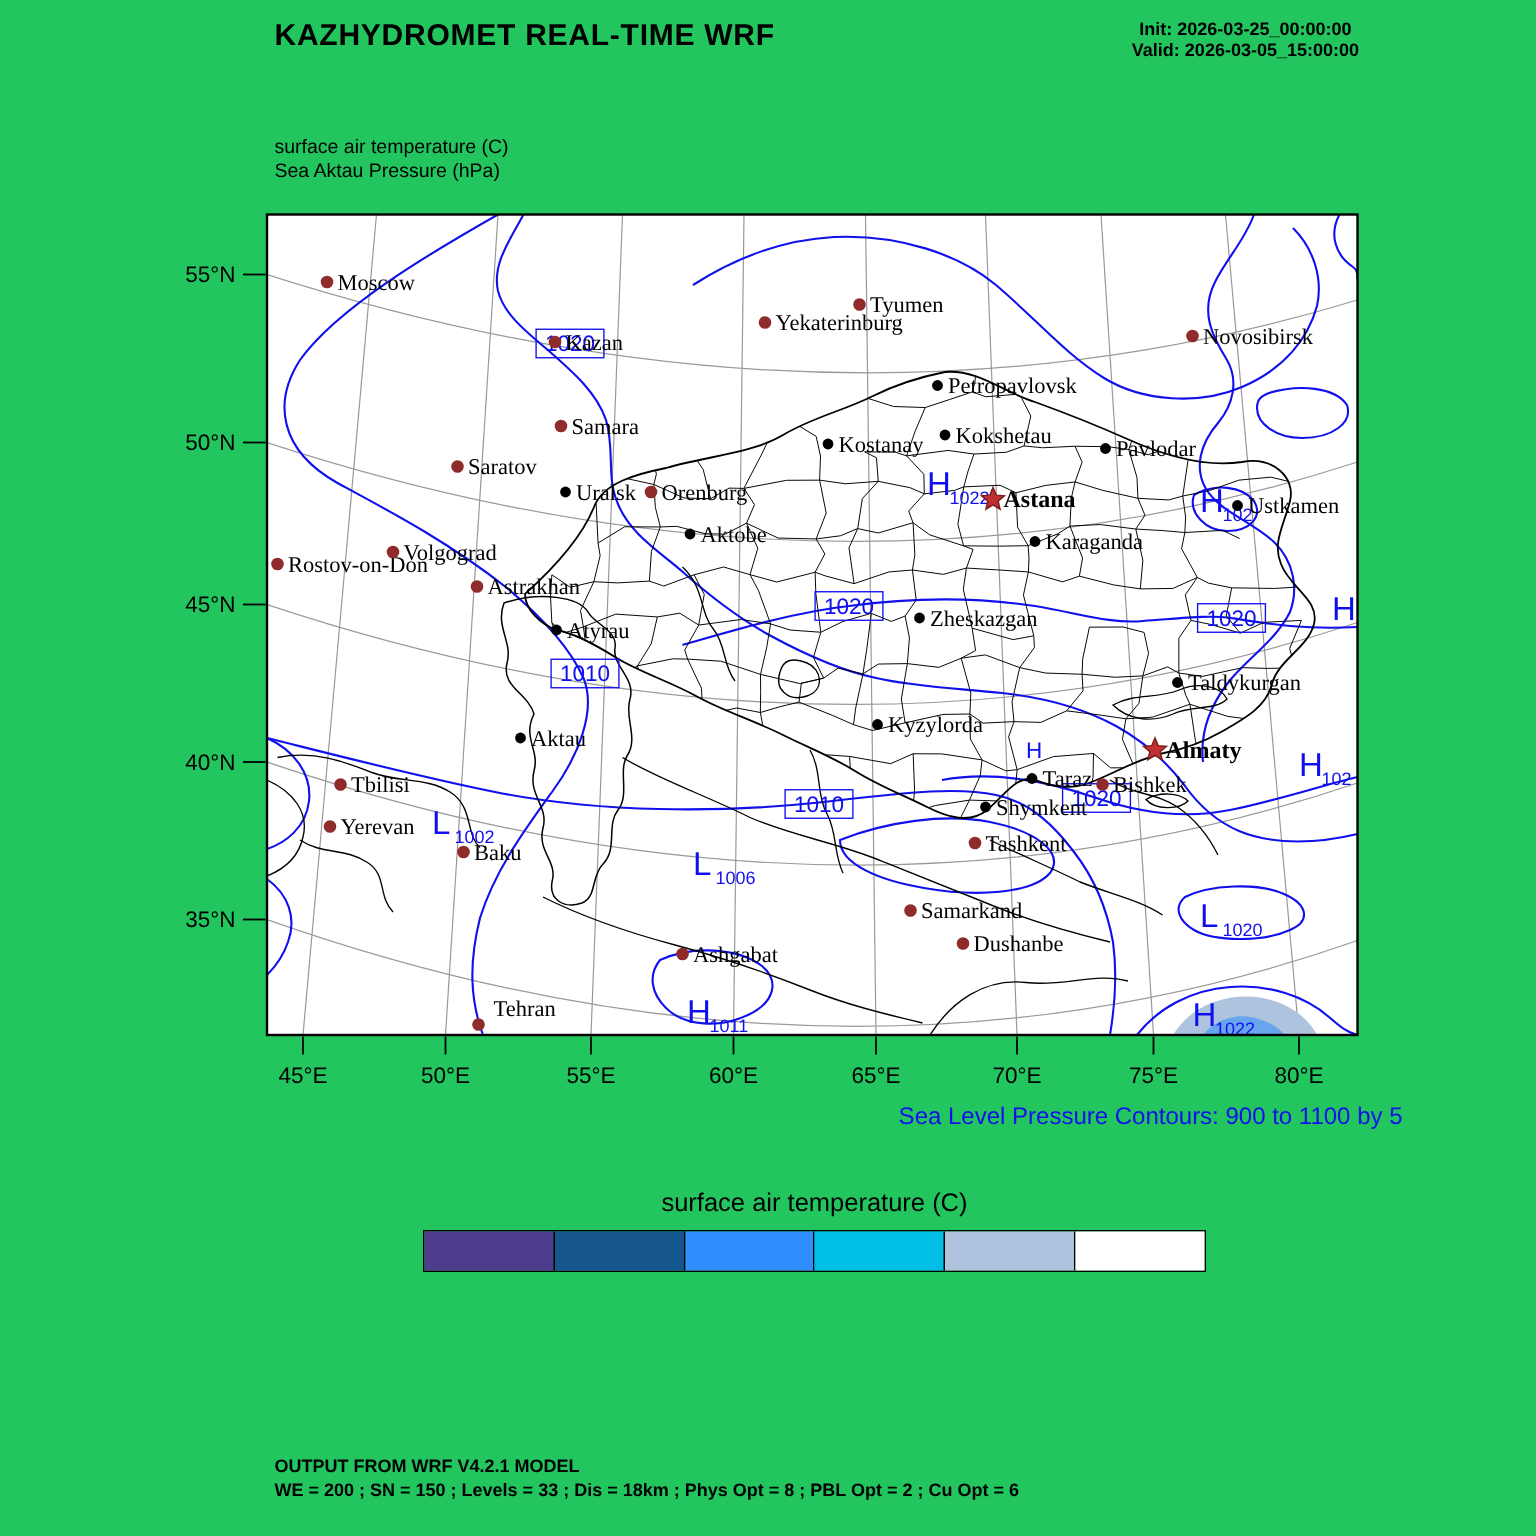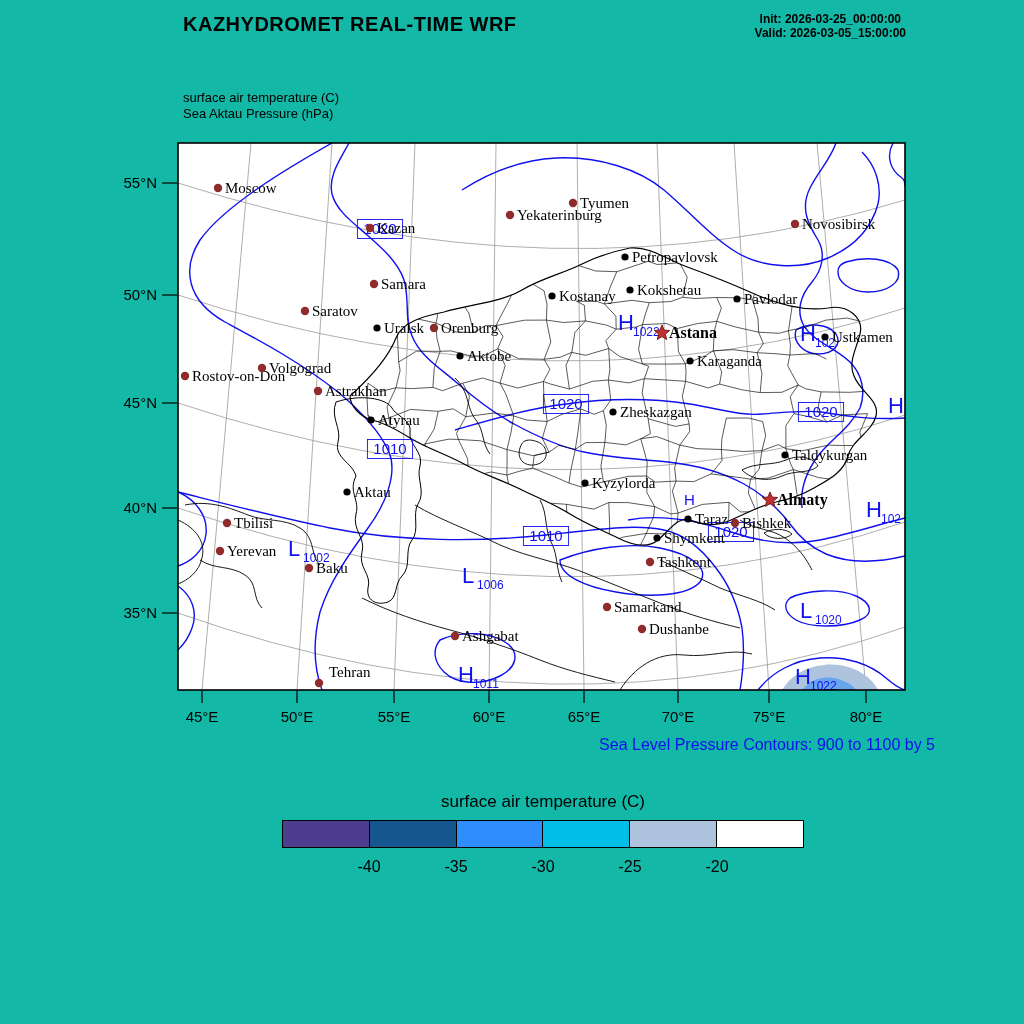--- a/index.html
+++ b/index.html
@@ -1,16 +1,16 @@
 <!DOCTYPE html>
 <html><head>
 <meta charset="utf-8">
 <style>
   html,body{margin:0;padding:0;background:#fff;}
-  .page{position:relative;width:1024px;height:1024px;background:#14b8a6;overflow:hidden;
+  .page{position:relative;width:1024px;height:1024px;background:#22c55e;overflow:hidden;
         font-family:"Liberation Sans",sans-serif;color:#000;}
   .title{position:absolute;left:183px;top:13px;font-size:20px;font-weight:bold;letter-spacing:.5px;}
   .initblock{position:absolute;right:118px;top:12px;text-align:center;font-size:12px;font-weight:bold;line-height:14px;}
   .fieldblock{position:absolute;left:183px;top:90px;font-size:13px;line-height:16px;}
   .caption{position:absolute;left:430px;top:736px;width:505px;text-align:right;font-size:16px;color:#1010ee;}
   .cb-title{position:absolute;left:282px;top:792px;width:522px;text-align:center;font-size:17px;}
   .cb-bar{position:absolute;left:282px;top:820px;width:522px;height:28px;display:flex;border:1px solid #000;box-sizing:border-box;}
   .cb-seg{flex:1 1 0;border-right:1px solid #000;}
   .cb-seg:last-child{border-right:none;}
   .cb-ticks{position:absolute;left:282px;top:858px;width:522px;height:22px;}
@@ -541,22 +541,19 @@
 
   <div class="cb-title">surface air temperature  (C)</div>
   <div class="cb-bar" id="cb-bar">
       <div class="cb-seg" style="background: rgb(78, 61, 142);"></div>
       <div class="cb-seg" style="background: rgb(22, 86, 142);"></div>
       <div class="cb-seg" style="background: rgb(47, 141, 252);"></div>
       <div class="cb-seg" style="background: rgb(0, 190, 230);"></div>
       <div class="cb-seg" style="background: rgb(174, 195, 221);"></div>
       <div class="cb-seg" style="background: rgb(255, 255, 255);"></div>
     </div>
-  <div class="cb-ticks" id="cb-ticks">
-      <span class="cb-tick" style="left: 87px;">-40</span>
-      <span class="cb-tick" style="left: 174px;">-35</span>
-      <span class="cb-tick" style="left: 261px;">-30</span>
-      <span class="cb-tick" style="left: 348px;">-25</span>
-      <span class="cb-tick" style="left: 435px;">-20</span>
-    </div>
-
+
+  <div class="footer">
+    <div>OUTPUT FROM WRF V4.2.1 MODEL</div>
+    <div>WE = 200 ; SN = 150 ; Levels = 33 ; Dis = 18km ; Phys Opt = 8 ; PBL Opt = 2 ; Cu Opt = 6</div>
+  </div>
 
 </div>
 
 </body></html>

